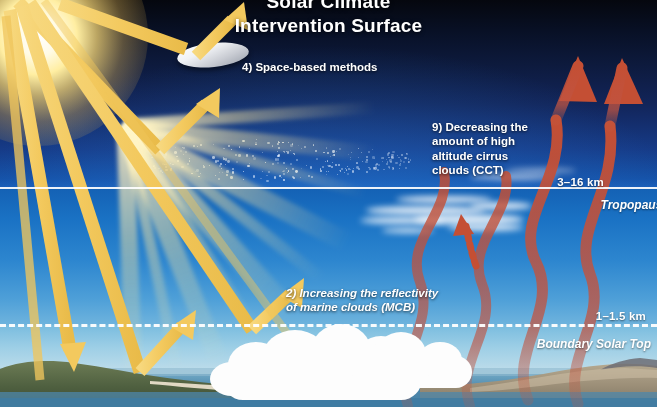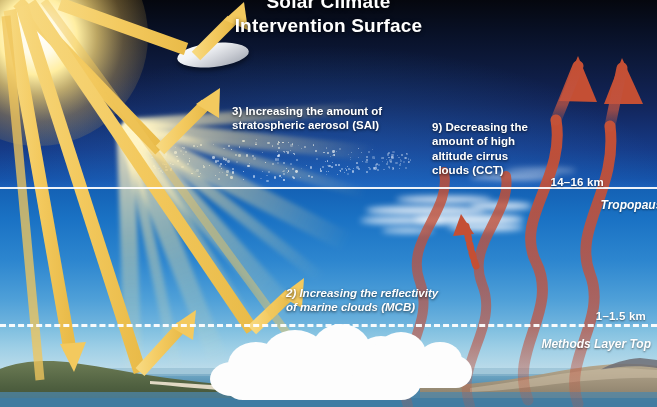--- a/index.html
+++ b/index.html
@@ -510,32 +510,31 @@
   </div>
 
   <div class="tropo-line"></div>
   <div class="bl-line"></div>
 
   <div class="title">
     <span>Solar Climate</span>
     <span>Intervention Surface</span>
   </div>
 
-
-  <div class="callout" style="left:232px;top:104px;white-space:pre-line;">3) Increasing the amount of
-stratospheric aerosol (SAI)</div>
+  <div class="callout" style="left:242px;top:60px;white-space:pre-line;">4) Space-based methods</div>
+
 
   <div class="callout" style="left:432px;top:120px;white-space:pre-line;">9) Decreasing the
 amount of high
 altitude cirrus
 clouds (CCT)</div>
 
   <div class="callout" style="left:286px;top:286px;white-space:pre-line;font-style:italic;">2) Increasing the reflectivity
 of marine clouds (MCB)</div>
 
 
-  <div class="alt-label" style="left:604px;top:176px;transform:translateX(-100%);">14–16 km</div>
+  <div class="alt-label" style="left:604px;top:176px;transform:translateX(-100%);">3–16 km</div>
   <div class="layer-name" style="left:669px;top:198px;transform:translateX(-100%);">Tropopause</div>
 
   <div class="alt-label" style="left:646px;top:310px;transform:translateX(-100%);">1–1.5 km</div>
-  <div class="layer-name" style="left:651px;top:337px;transform:translateX(-100%);">Methods Layer Top</div>
+  <div class="layer-name" style="left:651px;top:337px;transform:translateX(-100%);">Boundary Solar Top</div>
 
 </div>
 
 </body></html>

